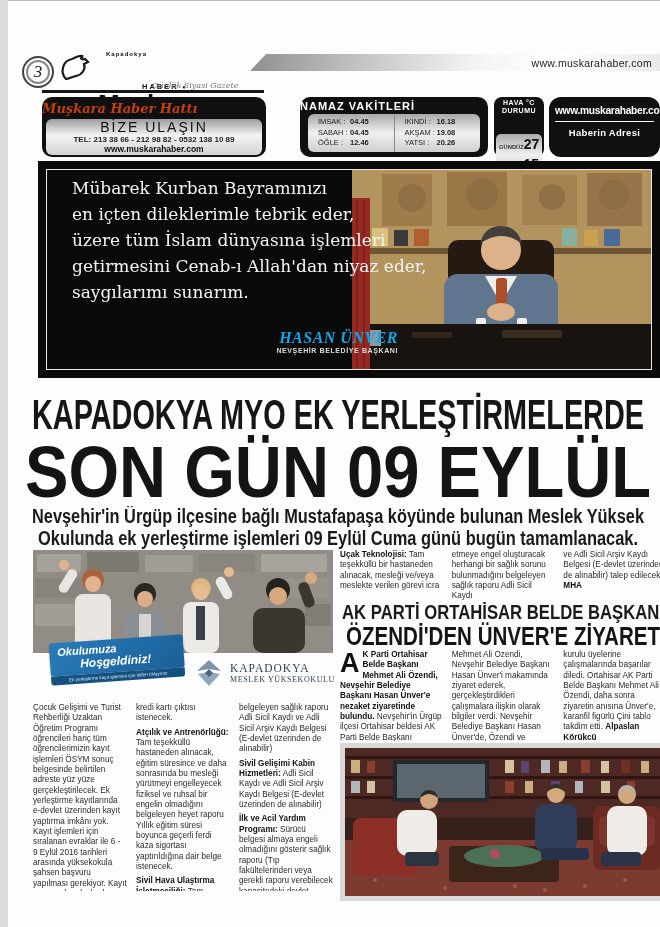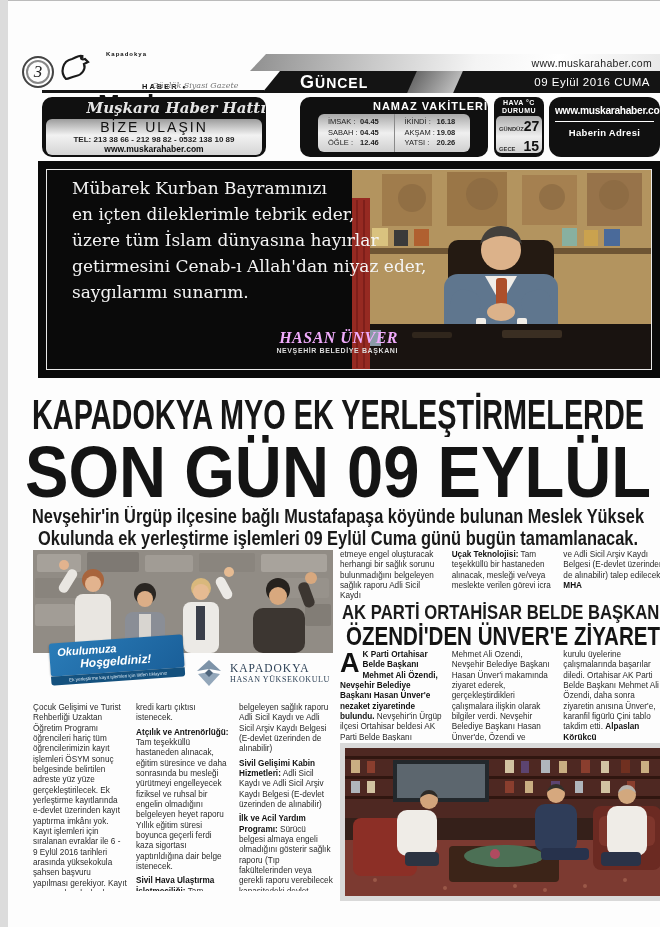--- a/index.html
+++ b/index.html
@@ -31,60 +31,60 @@
                display:flex; align-items:center; justify-content:space-between; padding:0 10px 0 38px; }
   .hdr-section { font-size:14px; font-weight:bold; color:#fff; letter-spacing:1px; }
   .hdr-section::first-letter { font-size:18px; }
   .hdr-wedge { position:absolute; left:150px; top:0; width:46px; height:22px;
                background:linear-gradient(100deg,#777,#ddd); transform:skewX(-24deg); opacity:.85; }
   .hdr-date { font-size:11.5px; color:#fff; letter-spacing:.5px; position:relative; }
 
   
   .blackbox { position:absolute; background:#101010; border-radius:10px; }
   .hotline { left:34px; top:96px; width:224px; height:60px; padding-top:2px; }
-  .hotline-title { text-align:right; color:#e5e5e5; font-family:"DejaVu Serif",serif; font-style:italic;
-                   font-weight:bold; font-size:15px; line-height:19px; }
+  .hotline-title { text-align:left; color:#c2410c; font-family:"DejaVu Serif",serif; font-style:italic;
+                   font-weight:bold; font-size:13px; line-height:19px; }
   .hotline-panel { margin:1px 4px 4px; background:linear-gradient(#9c9c9c,#f2f2f2 45%,#d5d5d5);
                    border-radius:6px; text-align:center; padding:1px 0; }
   .hotline-cta { font-size:14px; font-weight:normal; letter-spacing:2px; color:#111; line-height:15px; }
   .hotline-phone { font-size:8px; font-weight:bold; color:#222; line-height:10px; }
   .hotline-url { font-size:8.5px; font-weight:bold; color:#111; line-height:9px; }
   .prayer { left:292px; top:96px; width:188px; height:60px; padding-top:1px; }
-  .prayer-title { text-align:right; color:#fff; font-size:11px; font-weight:bold; letter-spacing:1px; line-height:16px; }
-  .prayer-panel { margin:0 18px 3px; background:linear-gradient(#a8a8a8,#f0f0f0 50%,#cfcfcf);
+  .prayer-title { text-align:left; color:#fff; font-size:11px; font-weight:bold; letter-spacing:1px; line-height:16px; }
+  .prayer-panel { margin:0 8px 3px; background:linear-gradient(#a8a8a8,#f0f0f0 50%,#cfcfcf);
                   border-radius:6px; height:38px; display:flex; }
   .prayer-col { flex:1; padding:3px 0 0 10px; }
   .prayer-col + .prayer-col { border-left:1px solid #8a8a8a; }
   .pt-row { font-size:7.5px; line-height:10.5px; color:#222; }
   .pt-label { display:inline-block; width:32px; }
   .pt-label::after { content:" :"; }
   .pt-val { font-weight:bold; }
   .weather { left:486px; top:96px; width:50px; height:60px; border-radius:8px; padding:2px; }
   .weather-head { color:#fff; text-align:center; font-weight:bold; font-size:7px; line-height:8px; letter-spacing:.5px; }
-  .weather-panel { margin-top:1px; background:linear-gradient(#ababab,#efefef 55%,#d2d2d2);
+  .weather-panel { margin-top:19px; background:linear-gradient(#ababab,#efefef 55%,#d2d2d2);
                    border-radius:5px; height:37px; padding:2px 3px 0; }
   .w-row { display:flex; justify-content:space-between; align-items:baseline; line-height:17px; }
   .w-label { font-size:5.8px; font-weight:bold; color:#333; }
   .w-val { font-size:14px; font-weight:bold; color:#111; }
   .address { left:541px; top:96px; width:111px; height:60px; border-radius:12px; padding:8px 6px 0; }
   .address-url { color:#fff; font-weight:bold; font-size:10.2px; text-align:center; letter-spacing:-.3px;
                  border-bottom:1px solid #fff; padding-bottom:5px; }
   .address-cap { color:#fff; font-weight:bold; font-size:9.5px; text-align:center; margin-top:5px; letter-spacing:.3px; }
 
   
   .greet { position:absolute; left:30px; top:160px; width:622px; height:217px; background:#0a0a0a; }
   .greet-border { position:absolute; left:8px; top:8px; right:8px; bottom:8px;
                   border:1px solid #e9e9e9; z-index:5; pointer-events:none; }
   .greet-photo { position:absolute; left:314px; top:9px; z-index:1; }
   .greet-lines { position:absolute; left:34px; top:14px; z-index:2; }
   .greet-line { font-family:"DejaVu Serif",serif; font-size:17px; line-height:26px;
                 color:#f4f4f4; white-space:nowrap; }
   .greet-sign { position:absolute; left:130px; top:168px; width:230px; text-align:right; z-index:6; }
   .greet-name { font-family:"Liberation Serif",serif; font-style:italic; font-weight:bold;
-                font-size:16px; color:#f0abfc; letter-spacing:.5px; }
+                font-size:16px; color:#0ea5e9; letter-spacing:.5px; }
   .greet-title { font-size:7px; font-weight:bold; color:#ddd; letter-spacing:.6px; }
 
   
   .svgline { position:absolute; display:block; }
 
   
   .stu-photo { position:absolute; left:25px; top:549px; z-index:1; }
   .ribbon { position:absolute; left:42px; top:638px; width:134px; z-index:3; transform:rotate(-4deg); }
   .ribbon-main { background:linear-gradient(140deg,#2a7cb8,#1a5f99); color:#fff; padding:3px 8px 4px;
                  border-radius:3px; box-shadow:0 1px 2px rgba(0,0,0,.4); }
@@ -127,25 +127,20 @@
     </svg>
     <div class="logo-region">Kapadokya</div>
     <div class="logo-main">Muşkara</div>
     <div class="logo-sub">HABER</div>
     <div class="logo-tagline">Günlük Siyasi Gazete</div>
   </div>
   <div class="logo-rule"></div>
 
   <div class="hdr-gray">
     <span class="hdr-url">www.muskarahaber.com</span>
-  </div>
-  <div class="hdr-black">
-    <span class="hdr-section">GÜNCEL</span>
-    <span class="hdr-wedge"></span>
-    <span class="hdr-date">09 Eylül 2016 CUMA</span>
   </div>
 
   <div class="blackbox hotline">
     <div class="hotline-title">Muşkara Haber Hattı</div>
     <div class="hotline-panel">
       <div class="hotline-cta">BİZE ULAŞIN</div>
       <div class="hotline-phone">TEL: 213 38 66 - 212 98 82 - 0532 138 10 89</div>
       <div class="hotline-url">www.muskarahaber.com</div>
     </div>
   </div>
@@ -222,21 +217,21 @@
       <rect x="150" y="160" width="60" height="8" rx="2" fill="#3a2e22"></rect>
       <rect x="60" y="162" width="40" height="6" rx="2" fill="#30261c"></rect>
       <rect x="18" y="160" width="11" height="16" fill="#9fb4c2" opacity=".85"></rect>
       <rect x="0" y="28" width="18" height="171" fill="#962a22"></rect>
       <path d="M5 30 v168 M12 30 v168" stroke="#7e1f1a" stroke-width="2" fill="none"></path>
     </svg>
     <div class="greet-border"></div>
     <div class="greet-lines">
       <div class="greet-line">Mübarek Kurban Bayramınızı</div>
       <div class="greet-line">en içten dileklerimle tebrik eder,</div>
-      <div class="greet-line">üzere tüm İslam dünyasına hayırlar</div>
+      <div class="greet-line">üzere tüm İslam dünyasına işlemleri</div>
       <div class="greet-line">getirmesini Cenab-ı Allah'dan niyaz eder,</div>
       <div class="greet-line">saygılarımı sunarım.</div>
     </div>
     <div class="greet-sign">
       <div class="greet-name">HASAN ÜNVER</div>
       <div class="greet-title">NEVŞEHİR BELEDİYE BAŞKANI</div>
     </div>
   </div>
 
   <svg class="svgline" style="left:22px; top:388px;" width="616" height="48">
@@ -294,30 +289,30 @@
   </div>
 
   <div class="school-logo">
     <svg width="30" height="28" viewBox="0 0 30 28">
       <polygon points="15,1 27,12 15,10 3,12" fill="#7d93a8"></polygon>
       <polygon points="15,13 26,15 15,27 4,15" fill="#93a7ba"></polygon>
       <polygon points="15,10 19,14 15,18 11,14" fill="#4e657c"></polygon>
     </svg>
     <div class="school-text">
       <div class="school-l1">KAPADOKYA</div>
-      <div class="school-l2">HASAN YÜKSEKOKULU</div>
+      <div class="school-l2">MESLEK YÜKSEKOKULU</div>
     </div>
   </div>
 
   <div class="cols tail-cols">
     <div class="col">
+      <p><span class="lead-b">Uçak Teknolojisi:</span><span> Tam teşekküllü bir hastaneden alınacak, mesleği ve/veya meslekte verilen görevi icra</span></p>
+    </div>
+    <div class="col">
       <p>etmeye engel oluşturacak herhangi bir sağlık sorunu bulunmadığını belgeleyen sağlık raporu Adli Sicil Kaydı</p>
-    </div>
-    <div class="col">
-      <p><span class="lead-b">Uçak Teknolojisi:</span><span> Tam teşekküllü bir hastaneden alınacak, mesleği ve/veya meslekte verilen görevi icra</span></p>
     </div>
     <div class="col">
       <p><span>ve Adli Sicil Arşiv Kaydı Belgesi (E-devlet üzerinden de alınabilir) talep edilecek. </span><span class="byline">MHA</span></p>
     </div>
   </div>
 
   <svg class="svgline" style="left:332px; top:600px;" width="326" height="22">
     <text x="163" y="18" text-anchor="middle" textLength="322" lengthAdjust="spacingAndGlyphs" font-family="Liberation Sans, sans-serif" font-weight="bold" font-size="20" fill="#1a1a1a">AK PARTİ ORTAHİSAR BELDE BAŞKANI</text>
   </svg>
   <svg class="svgline" style="left:332px; top:620px;" width="326" height="29">

